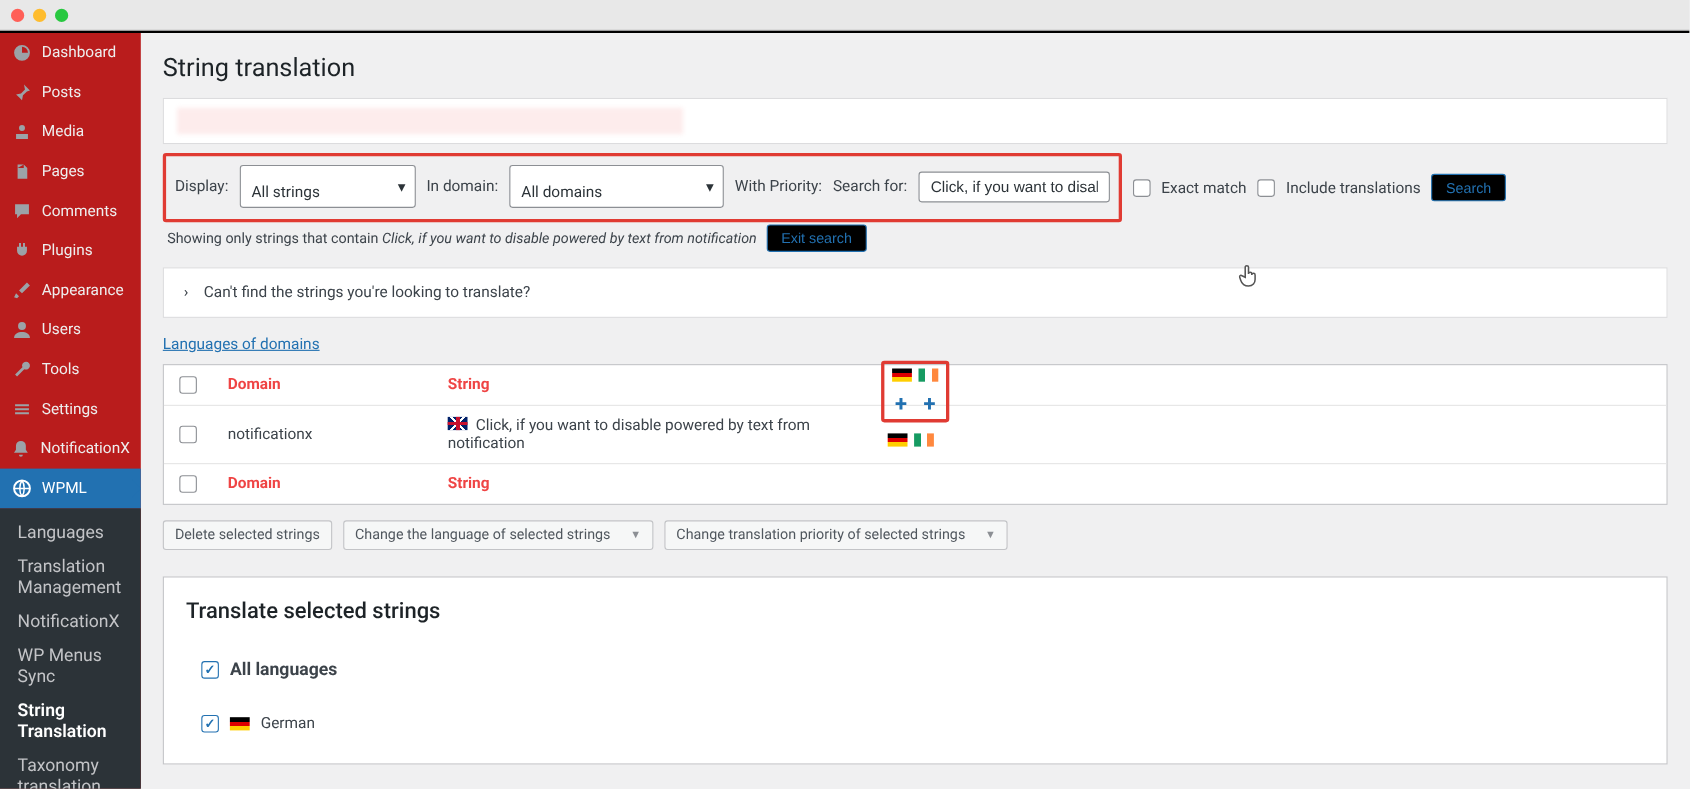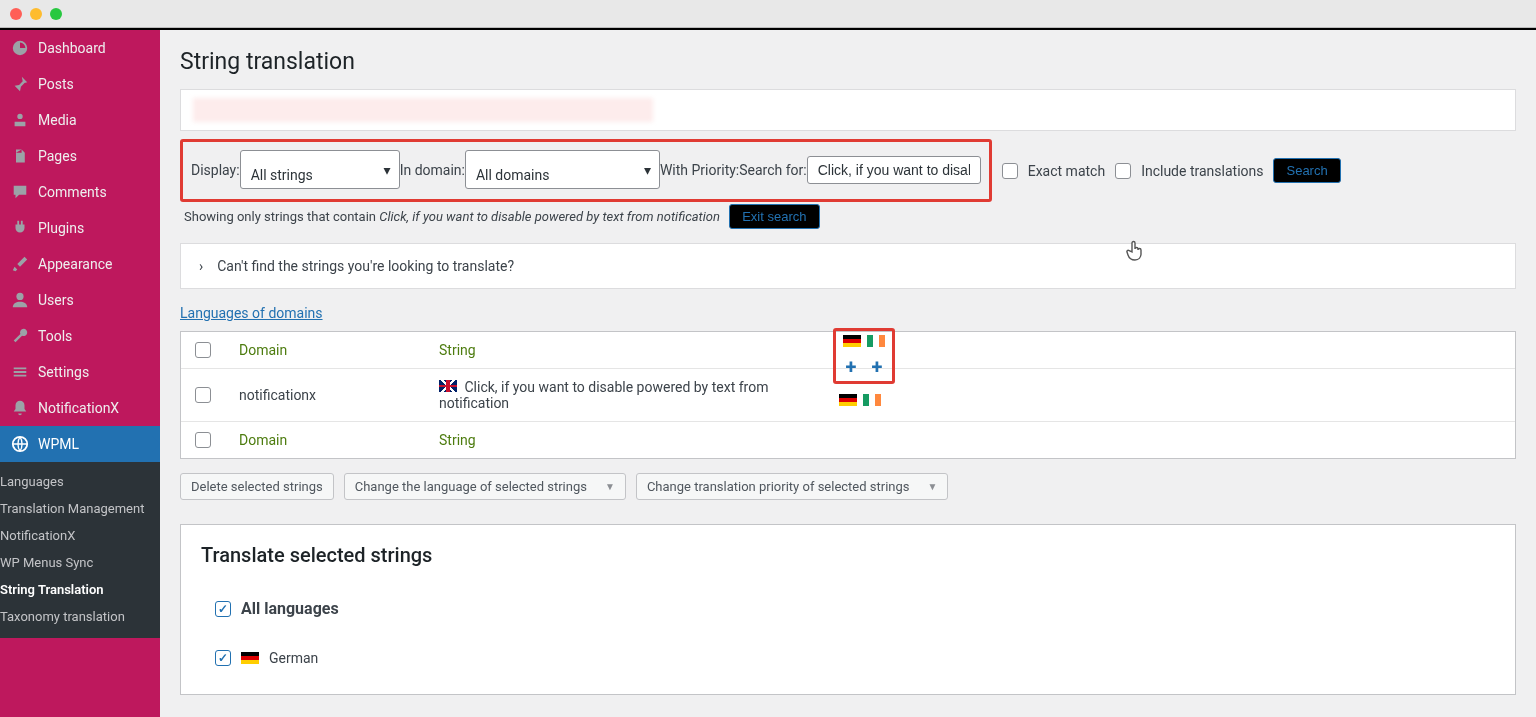--- a/index.html
+++ b/index.html
@@ -20,22 +20,22 @@
   padding-left: 10px;
   border-bottom: 1px solid #bbb;
 }
 .traffic-lights { display: flex; gap: 8px; }
 .tl { width: 12px; height: 12px; border-radius: 50%; }
 .tl.red { background: #ff5f57; }
 .tl.yellow { background: #febc2e; }
 .tl.green { background: #28c840; }
 .app { display: flex; height: calc(100% - 28px); border-top: 2px solid #000; }
 .sidebar {
-  width: 160px;
-  background: #be185d;
+  width: 128px;
+  background: #b91c1c;
   color: #f0f0f1;
   display: flex;
   flex-direction: column;
   font-size: 14px;
 }
 .sidebar-item {
   display: flex;
   align-items: center;
   gap: 8px;
   padding: 8px 10px;
@@ -63,24 +63,24 @@
   top: 50%;
   transform: translateY(-50%);
   border: 8px solid transparent;
   border-left-color: #2271b1;
 }
 .submenu {
   background: #2c3338;
   padding: 6px 0 8px 0;
 }
 .submenu-item {
-  padding: 6px 0;
+  padding: 6px 16px;
   color: #c3c4c7;
   cursor: pointer;
-  font-size: 13px;
+  font-size: 16px;
 }
 .submenu-item.current {
   color: #fff;
   font-weight: 600;
 }
 .main {
   flex: 1;
   padding: 0 20px 20px 20px;
   overflow: auto;
 }
@@ -101,20 +101,21 @@
 }
 .notice-left {
   width: 460px;
   height: 24px;
   background: #fdecec;
   filter: blur(2px);
 }
 .filter-bar {
   display: flex;
   align-items: center;
+  gap: 10px;
   padding: 8px 8px 10px 8px;
 }
 .filter-highlight {
   border: 3px solid #e03b33;
   border-radius: 3px;
 }
 .select, .text-input {
   background: #fff;
   border: 1px solid #8c8f94;
   border-radius: 3px;
@@ -189,21 +190,21 @@
   width: 100%;
   margin-top: 10px;
 }
 .trow {
   display: grid;
   grid-template-columns: 50px 200px 400px 70px 1fr;
   align-items: center;
   padding: 10px 8px;
   border-bottom: 1px solid #e5e5e5;
 }
-.trow.header { font-weight: 400; color: #4d7c0f; }
+.trow.header { font-weight: 700; color: #ef4444; }
 .trow:last-child { border-bottom: none; }
 .flags { display: flex; gap: 6px; align-items: center; }
 .flag-de, .flag-ie, .flag-uk {
   width: 18px; height: 12px; display: inline-block; position: relative;
 }
 .flag-de { background: linear-gradient(to bottom, #000 0 33%, #dd0000 33% 66%, #ffce00 66% 100%); }
 .flag-ie { background: linear-gradient(to right, #169b62 0 33%, #fff 33% 66%, #ff883e 66% 100%); }
 .flag-uk {
   background:
     linear-gradient(to bottom, transparent 40%, #c8102e 40% 60%, transparent 60%),

